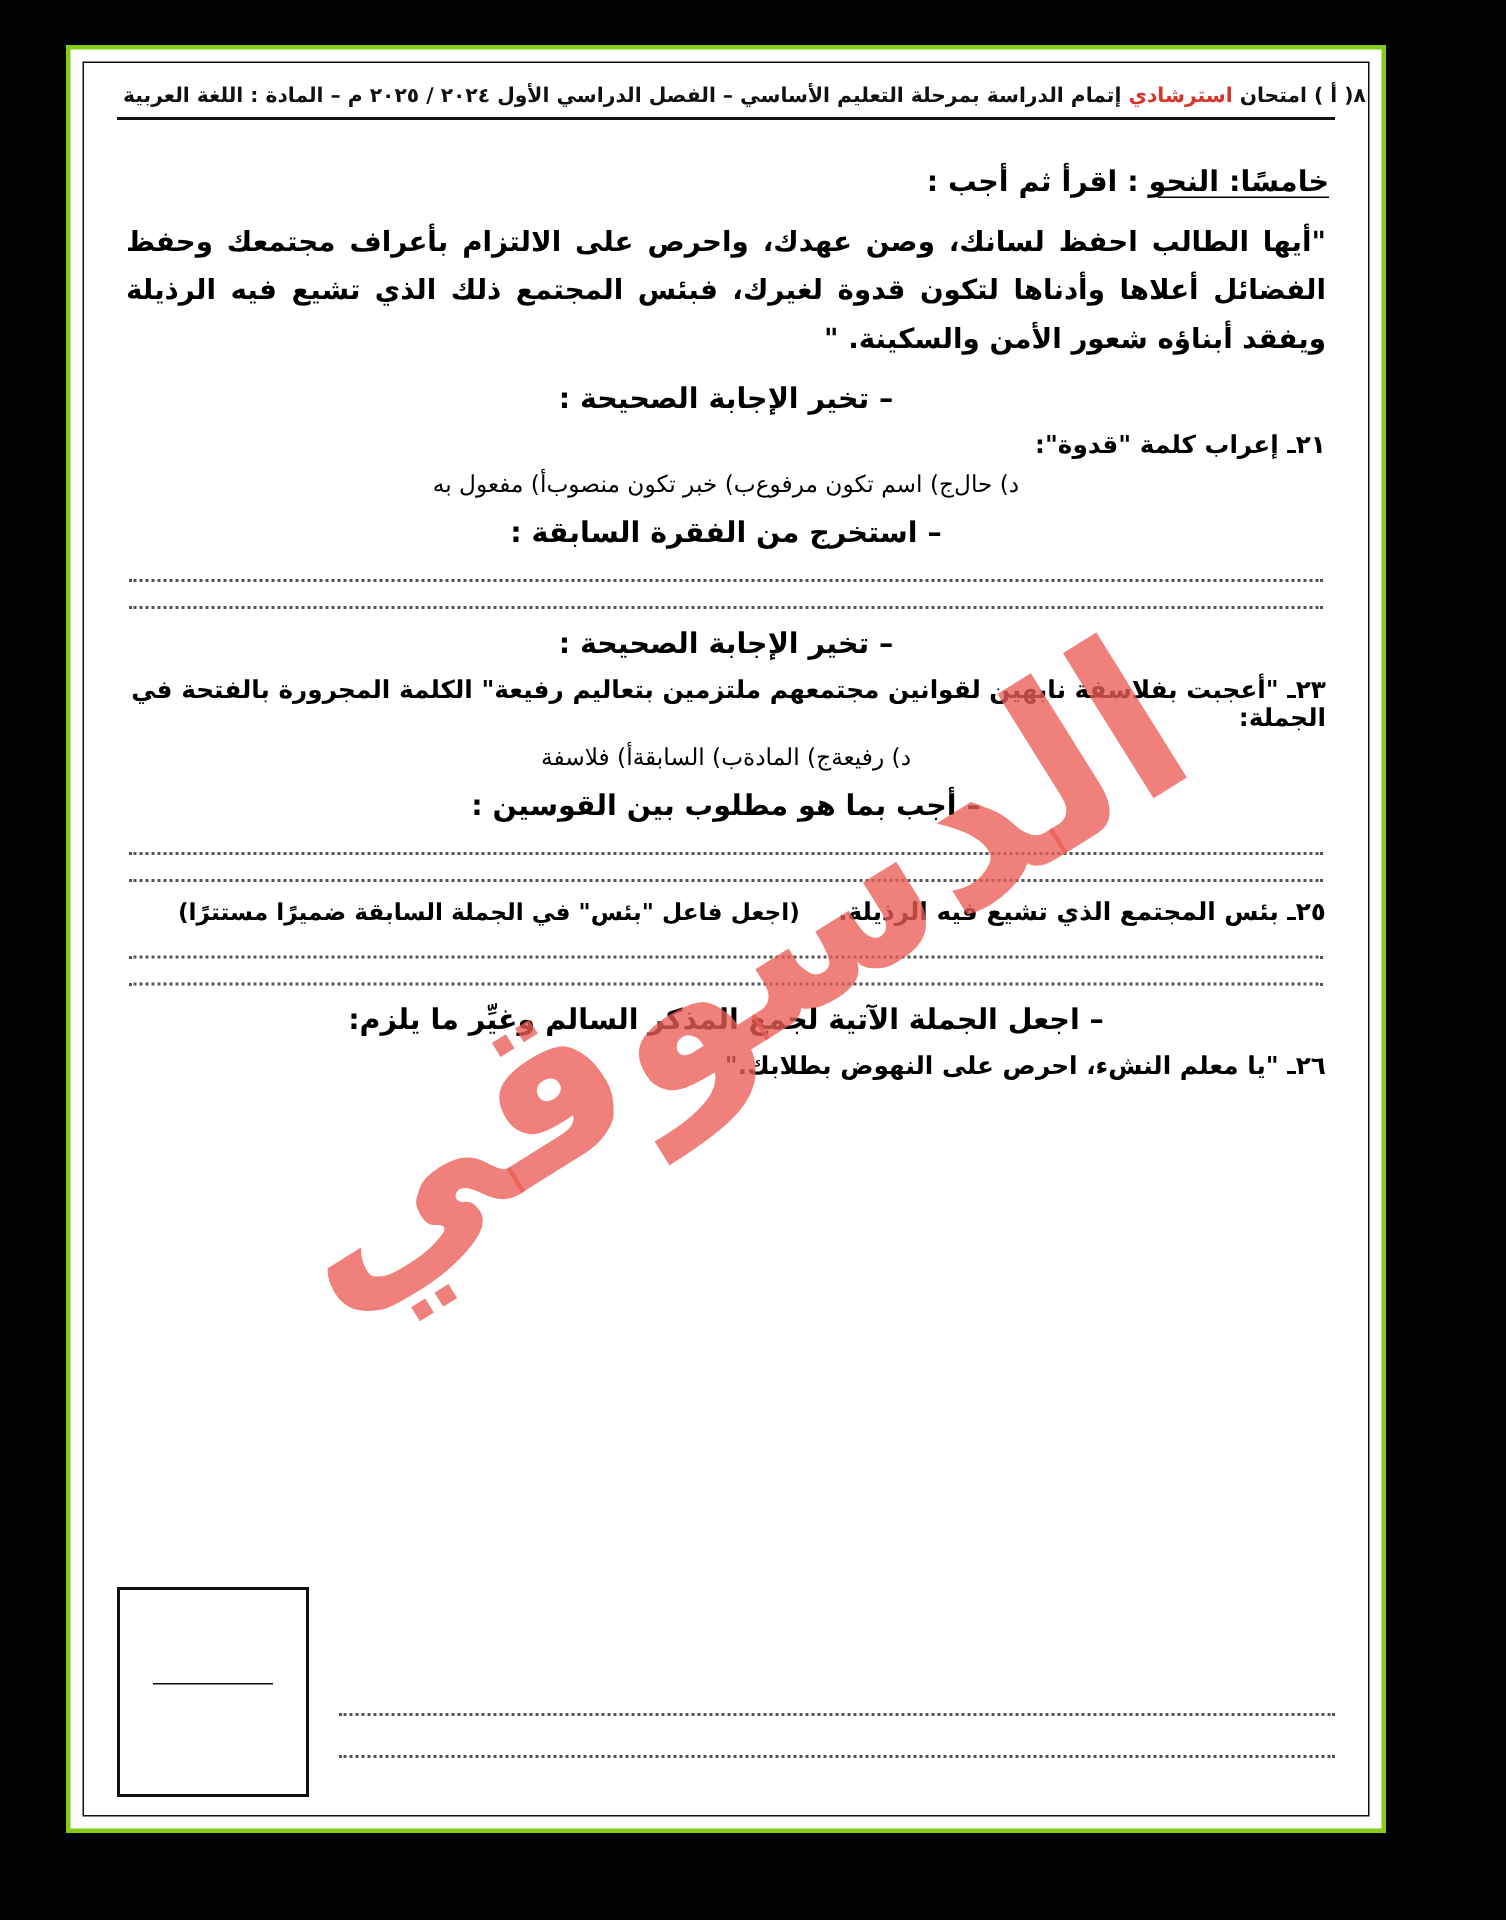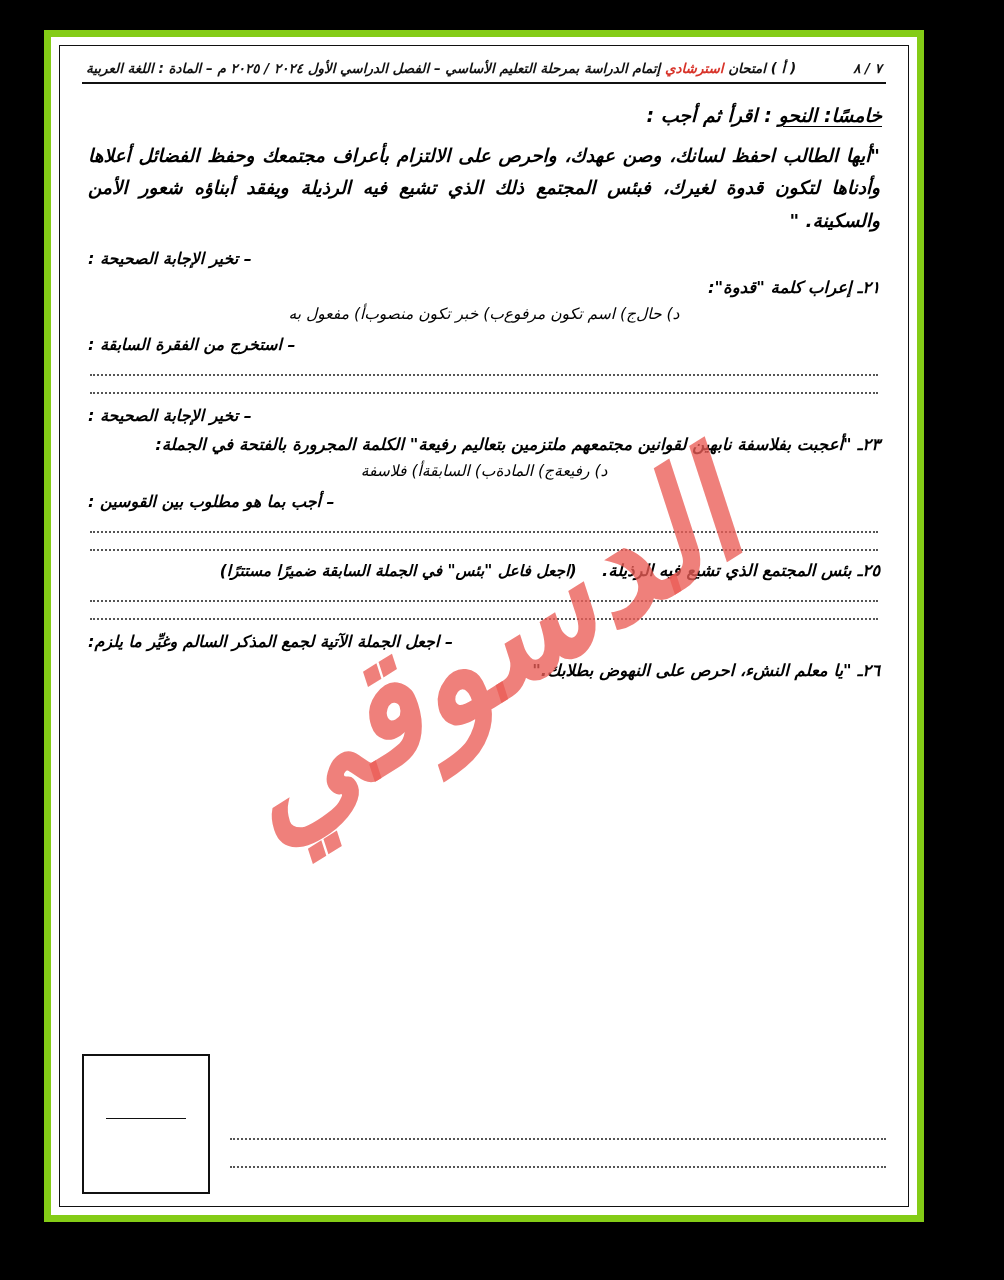--- a/index.html
+++ b/index.html
@@ -14,24 +14,23 @@
     overflow: hidden;
     position: relative;
   }
   .page-frame {
     position: absolute;
     left: 44px;
     top: 30px;
     width: 880px;
     height: 1192px;
     background: #ffffff;
-    border: 7px solid #84cc16;
+    border: 3px solid #84cc16;
     box-sizing: border-box;
     overflow: hidden;
-    font-style: italic;
   }
   .page-inner {
     position: absolute;
     left: 8px;
     top: 8px;
     right: 8px;
     bottom: 8px;
     border: 1.5px solid #111111;
     box-sizing: border-box;
     background: #ffffff;
@@ -61,39 +60,39 @@
   .header .hdr-red { color: #d8342a; }
   .header .hdr-page { white-space: nowrap; letter-spacing: 1px; text-align: right; }
 
   
   .body-area { padding-top: 18px; }
 
   .q-title {
     text-align: right;
     font-size: 19px;
     font-weight: bold;
-    margin: 0 4px 14px 4px;
+    margin: 10px 4px 14px 4px;
   }
   .q-title .underline {
     text-decoration: underline;
     text-underline-offset: 4px;
   }
 
   .passage {
     text-align: justify;
     direction: rtl;
     font-size: 18.5px;
     font-weight: bold;
     line-height: 1.75;
     margin: 4px 6px 10px 6px;
   }
 
   .instr {
-    text-align: left;
-    font-size: 16px;
+    text-align: center;
+    font-size: 19px;
     font-weight: bold;
     margin: 12px 6px 6px 6px;
   }
 
   .q-line {
     text-align: right;
     font-size: 16.5px;
     font-weight: bold;
     margin: 10px 6px 4px 6px;
   }

